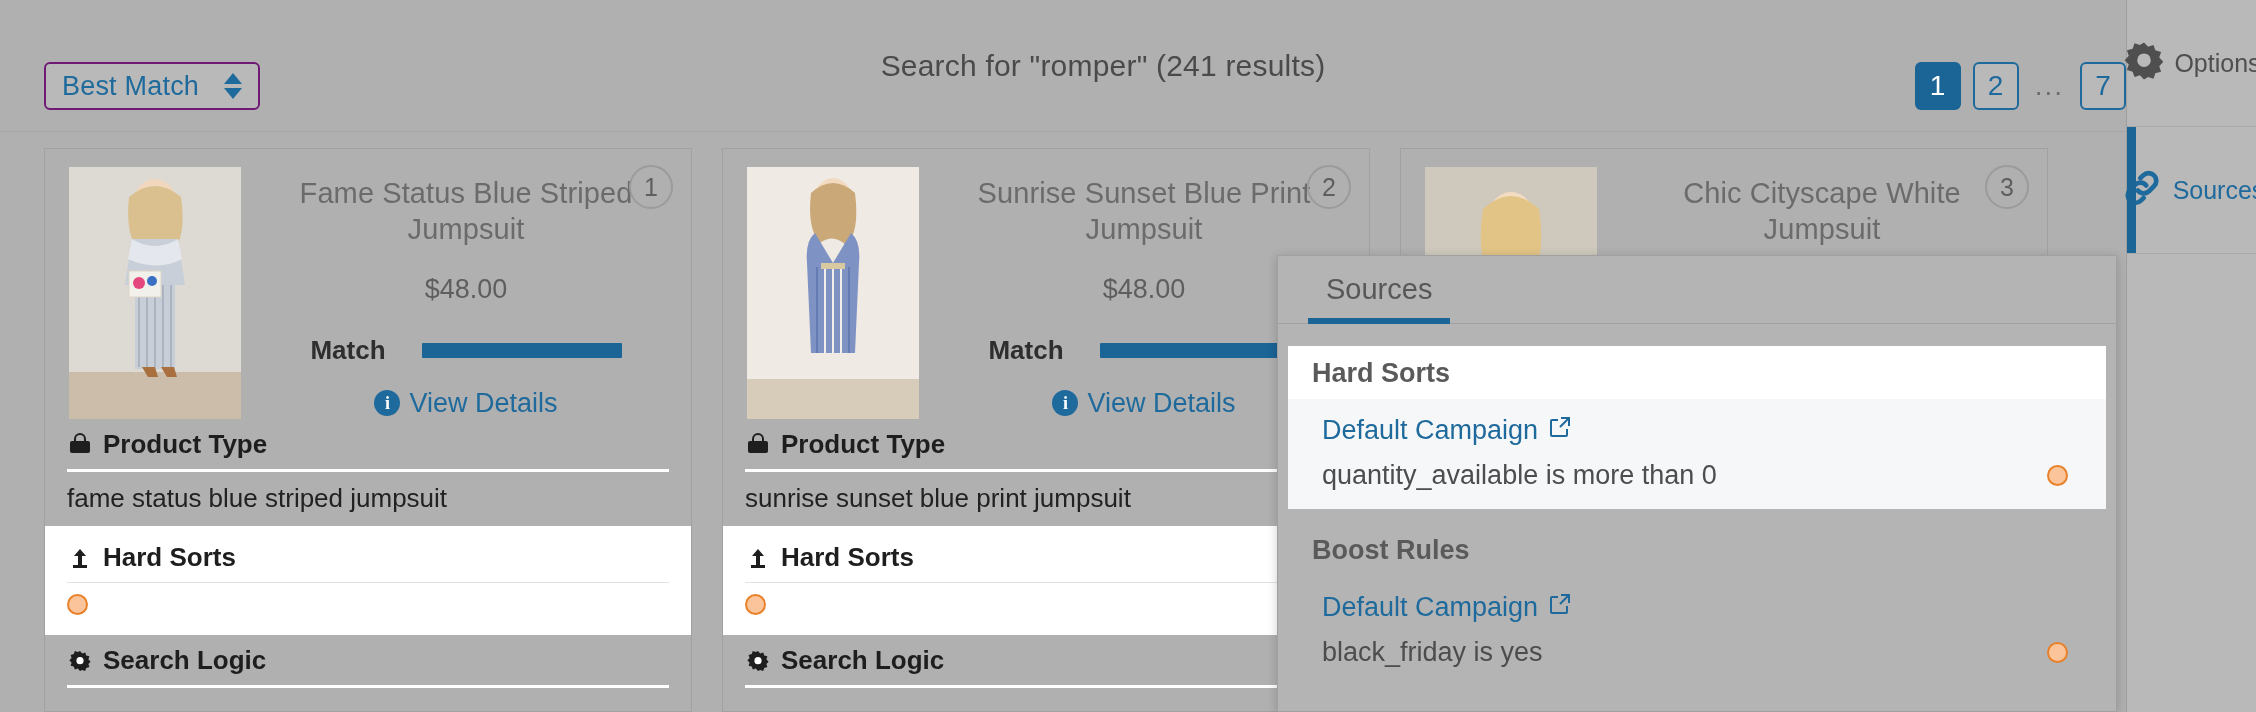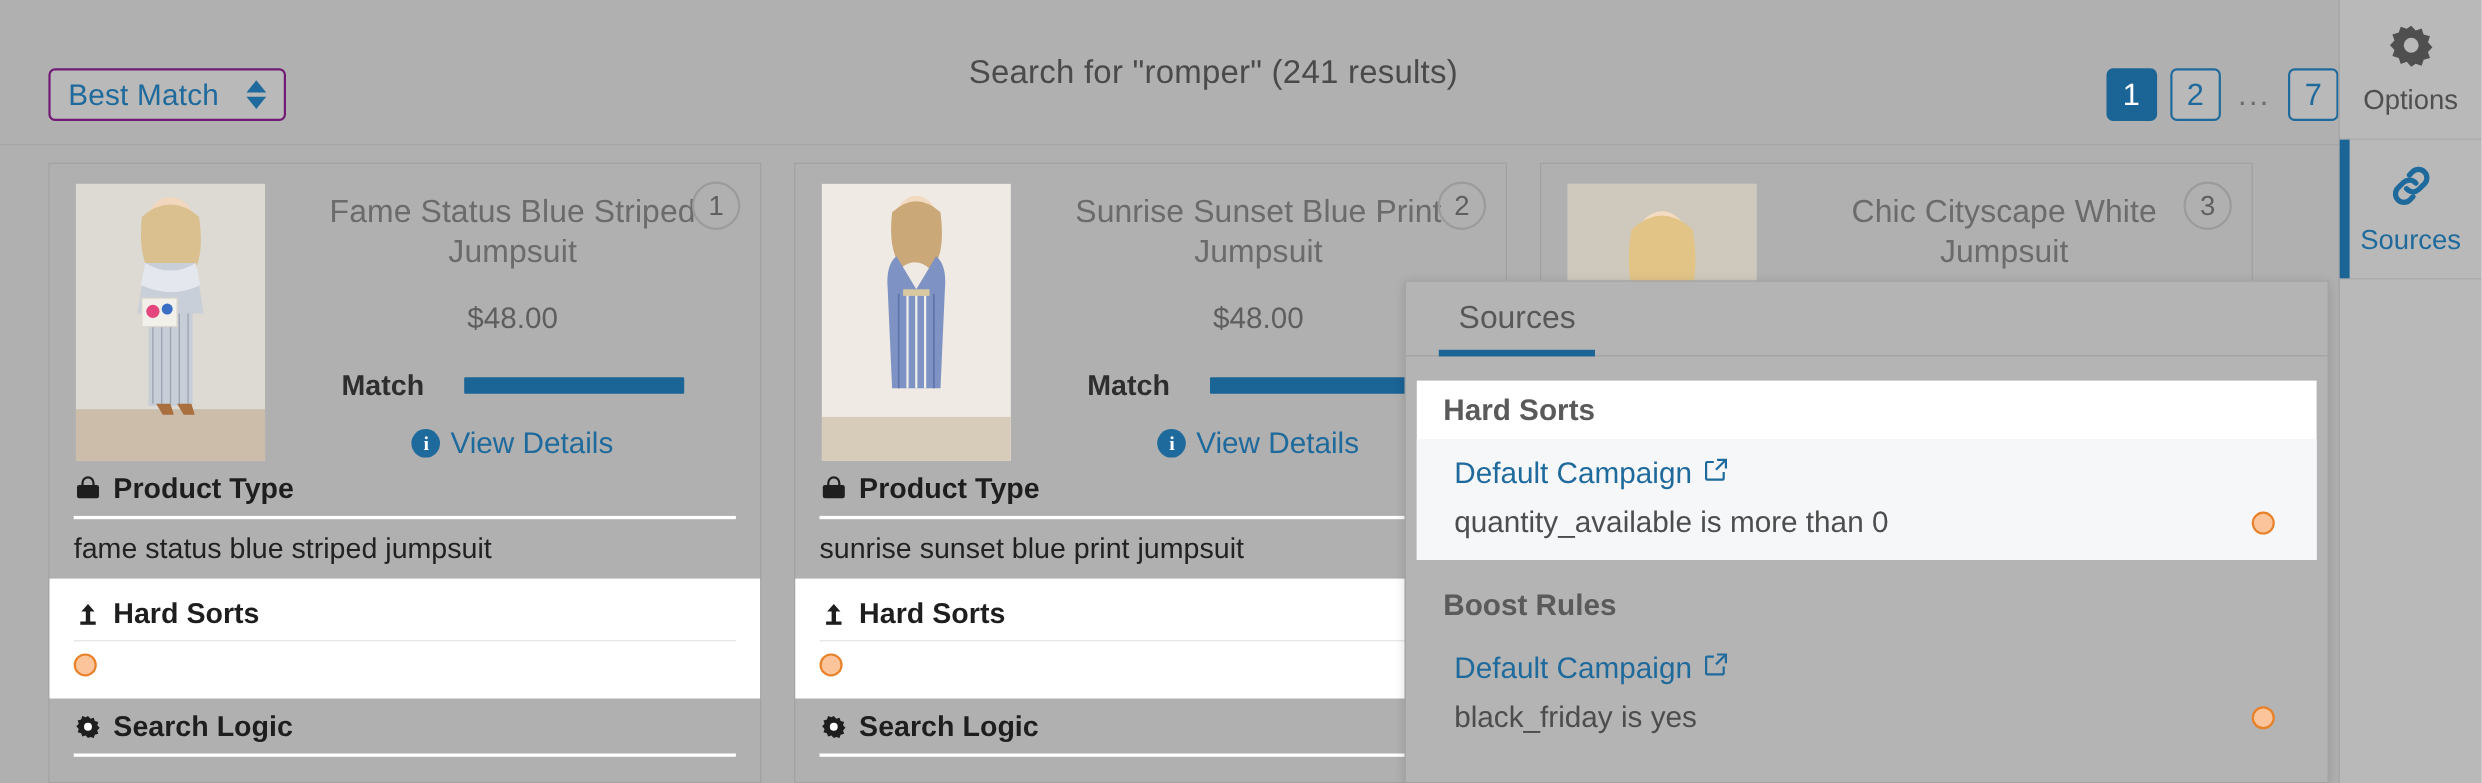--- a/index.html
+++ b/index.html
@@ -174,21 +174,21 @@
 
   
   .rail {
     position: absolute; right: 0; top: 0;
     width: 130px; height: 712px;
     background: #b9b9b9;
     border-left: 1px solid #9e9e9e;
   }
   .rail-item {
     height: 127px; border-bottom: 1px solid #a9a9a9;
-    display: flex; flex-direction: column; align-items: center; justify-content: center;
+    display: flex; align-items: center; justify-content: center;
     gap: 8px; position: relative; color: #4f4f4f;
   }
   .rail-item .rail-label { font-size: 25px; }
   .rail-item.active { color: #1f6a9c; }
   .rail-item.active::before {
     content: ""; position: absolute; left: 0; top: 0; bottom: 0;
     width: 9px; background: #1a6496;
   }
 </style>
 </head>

